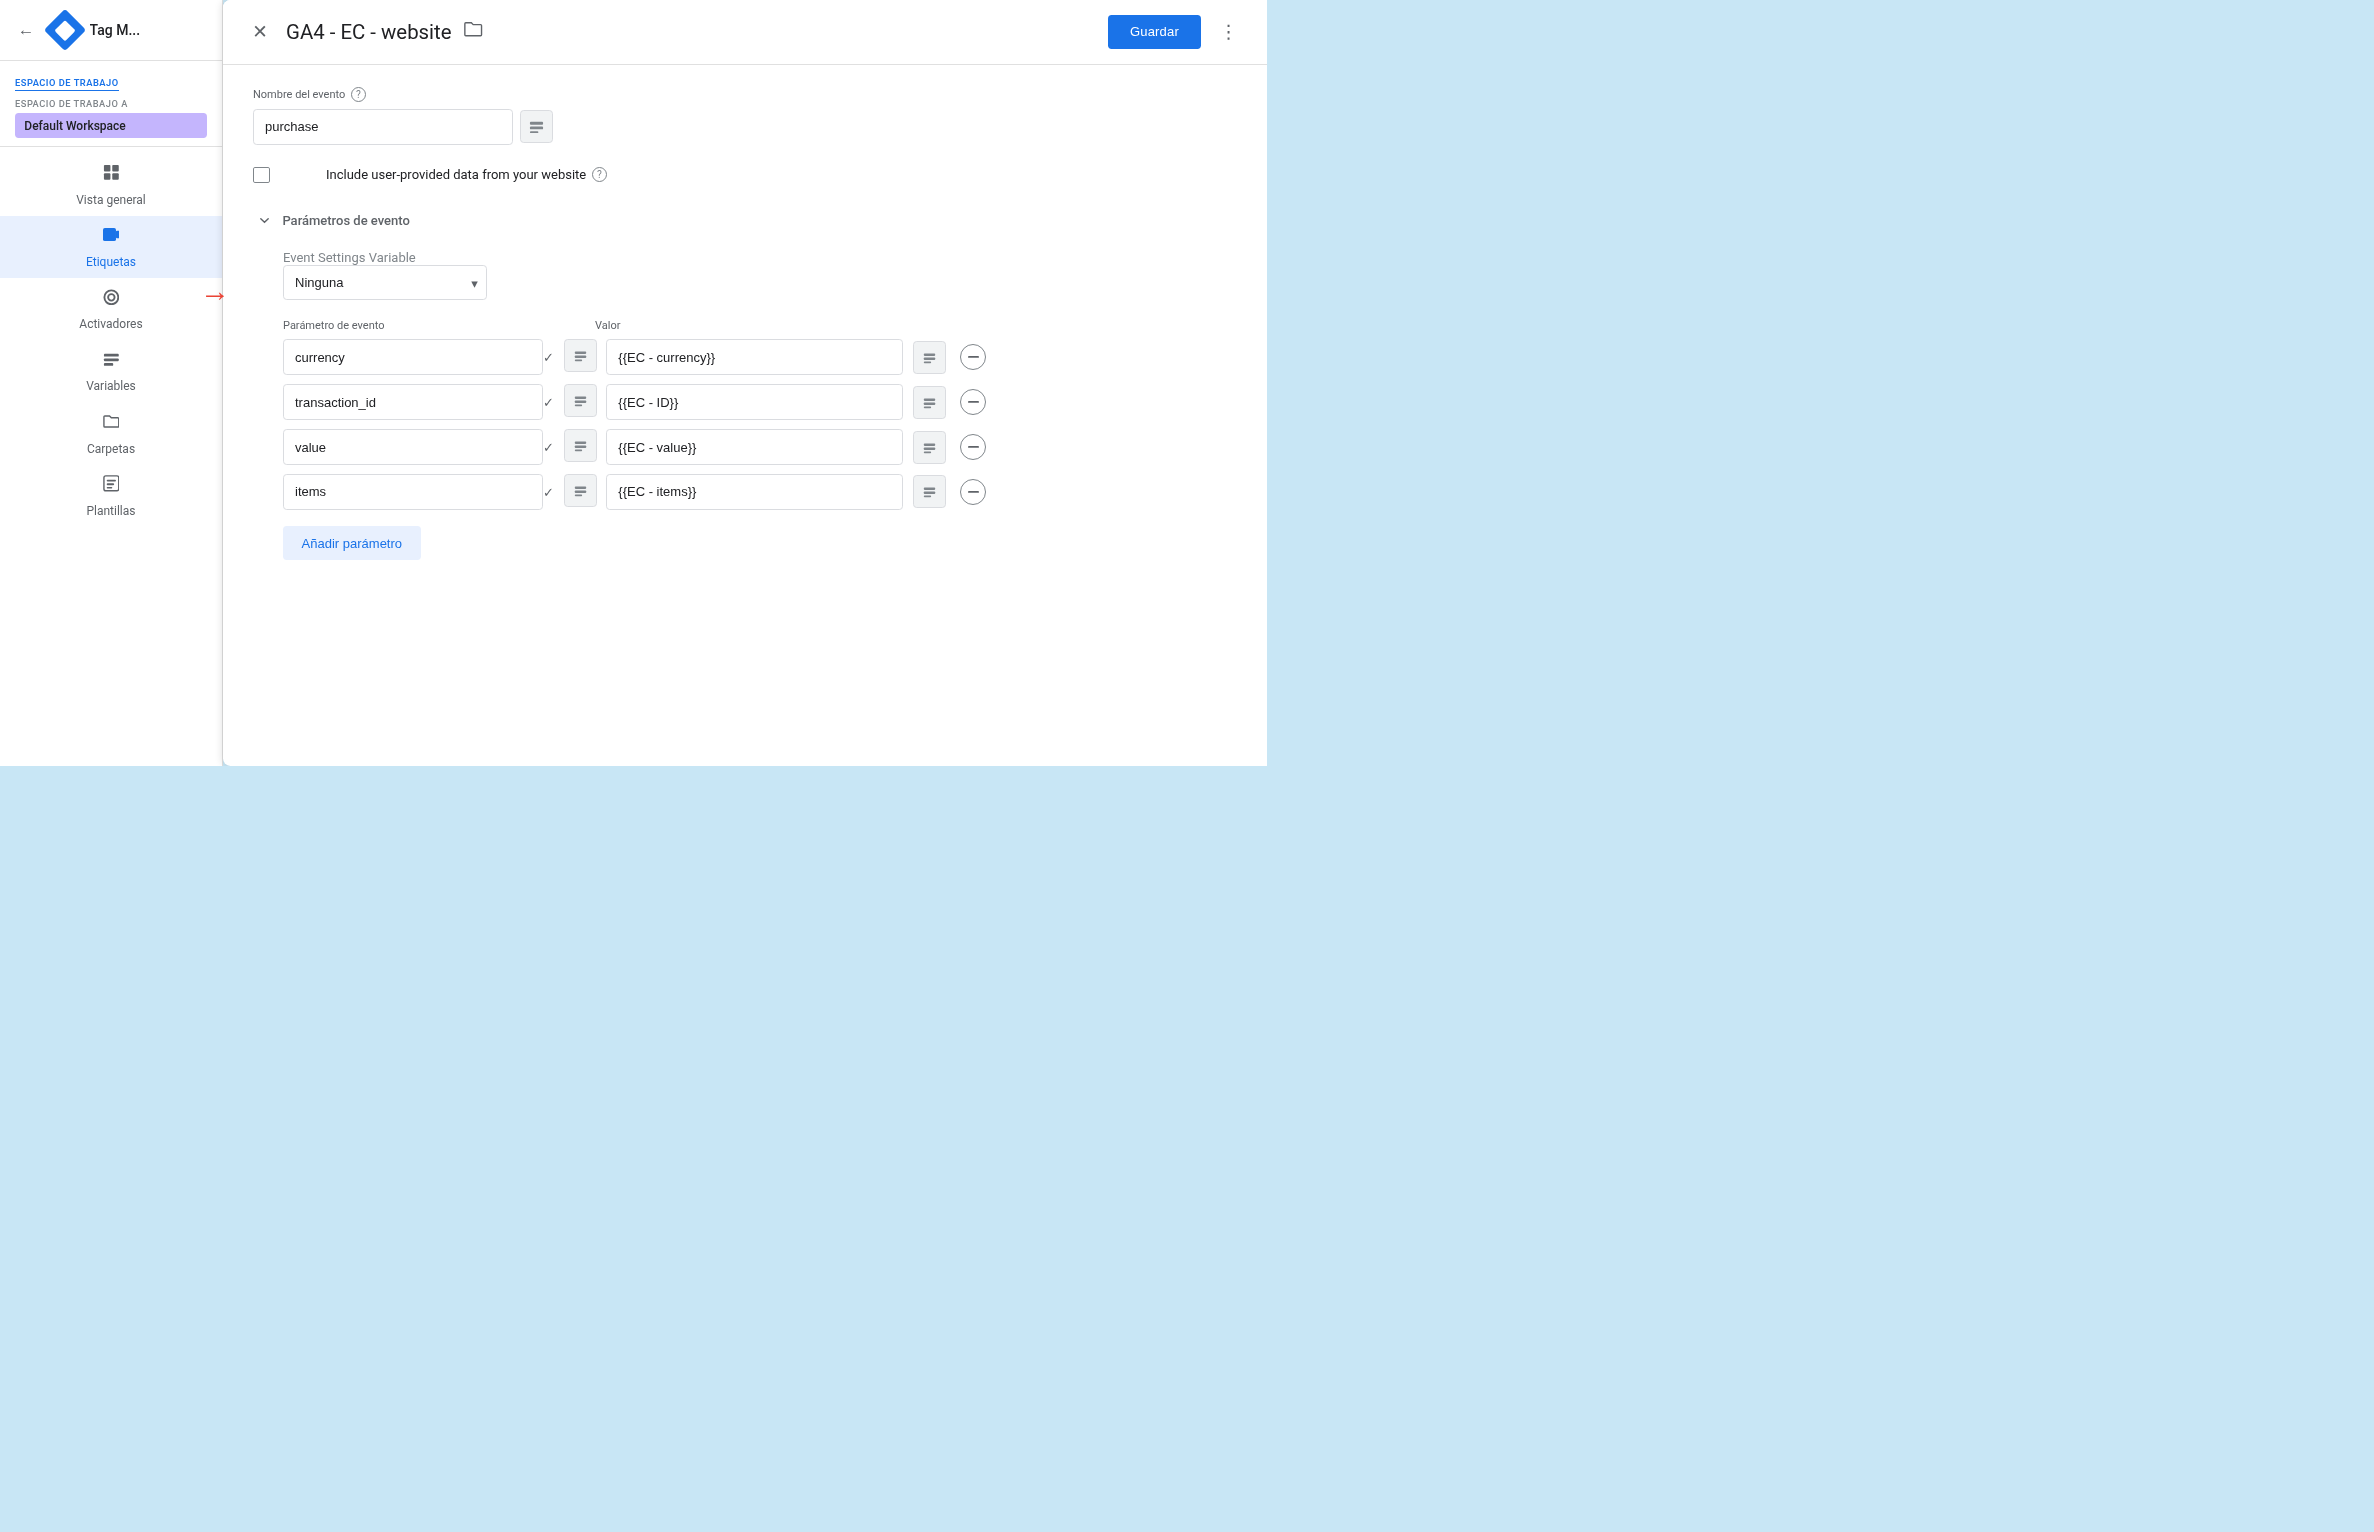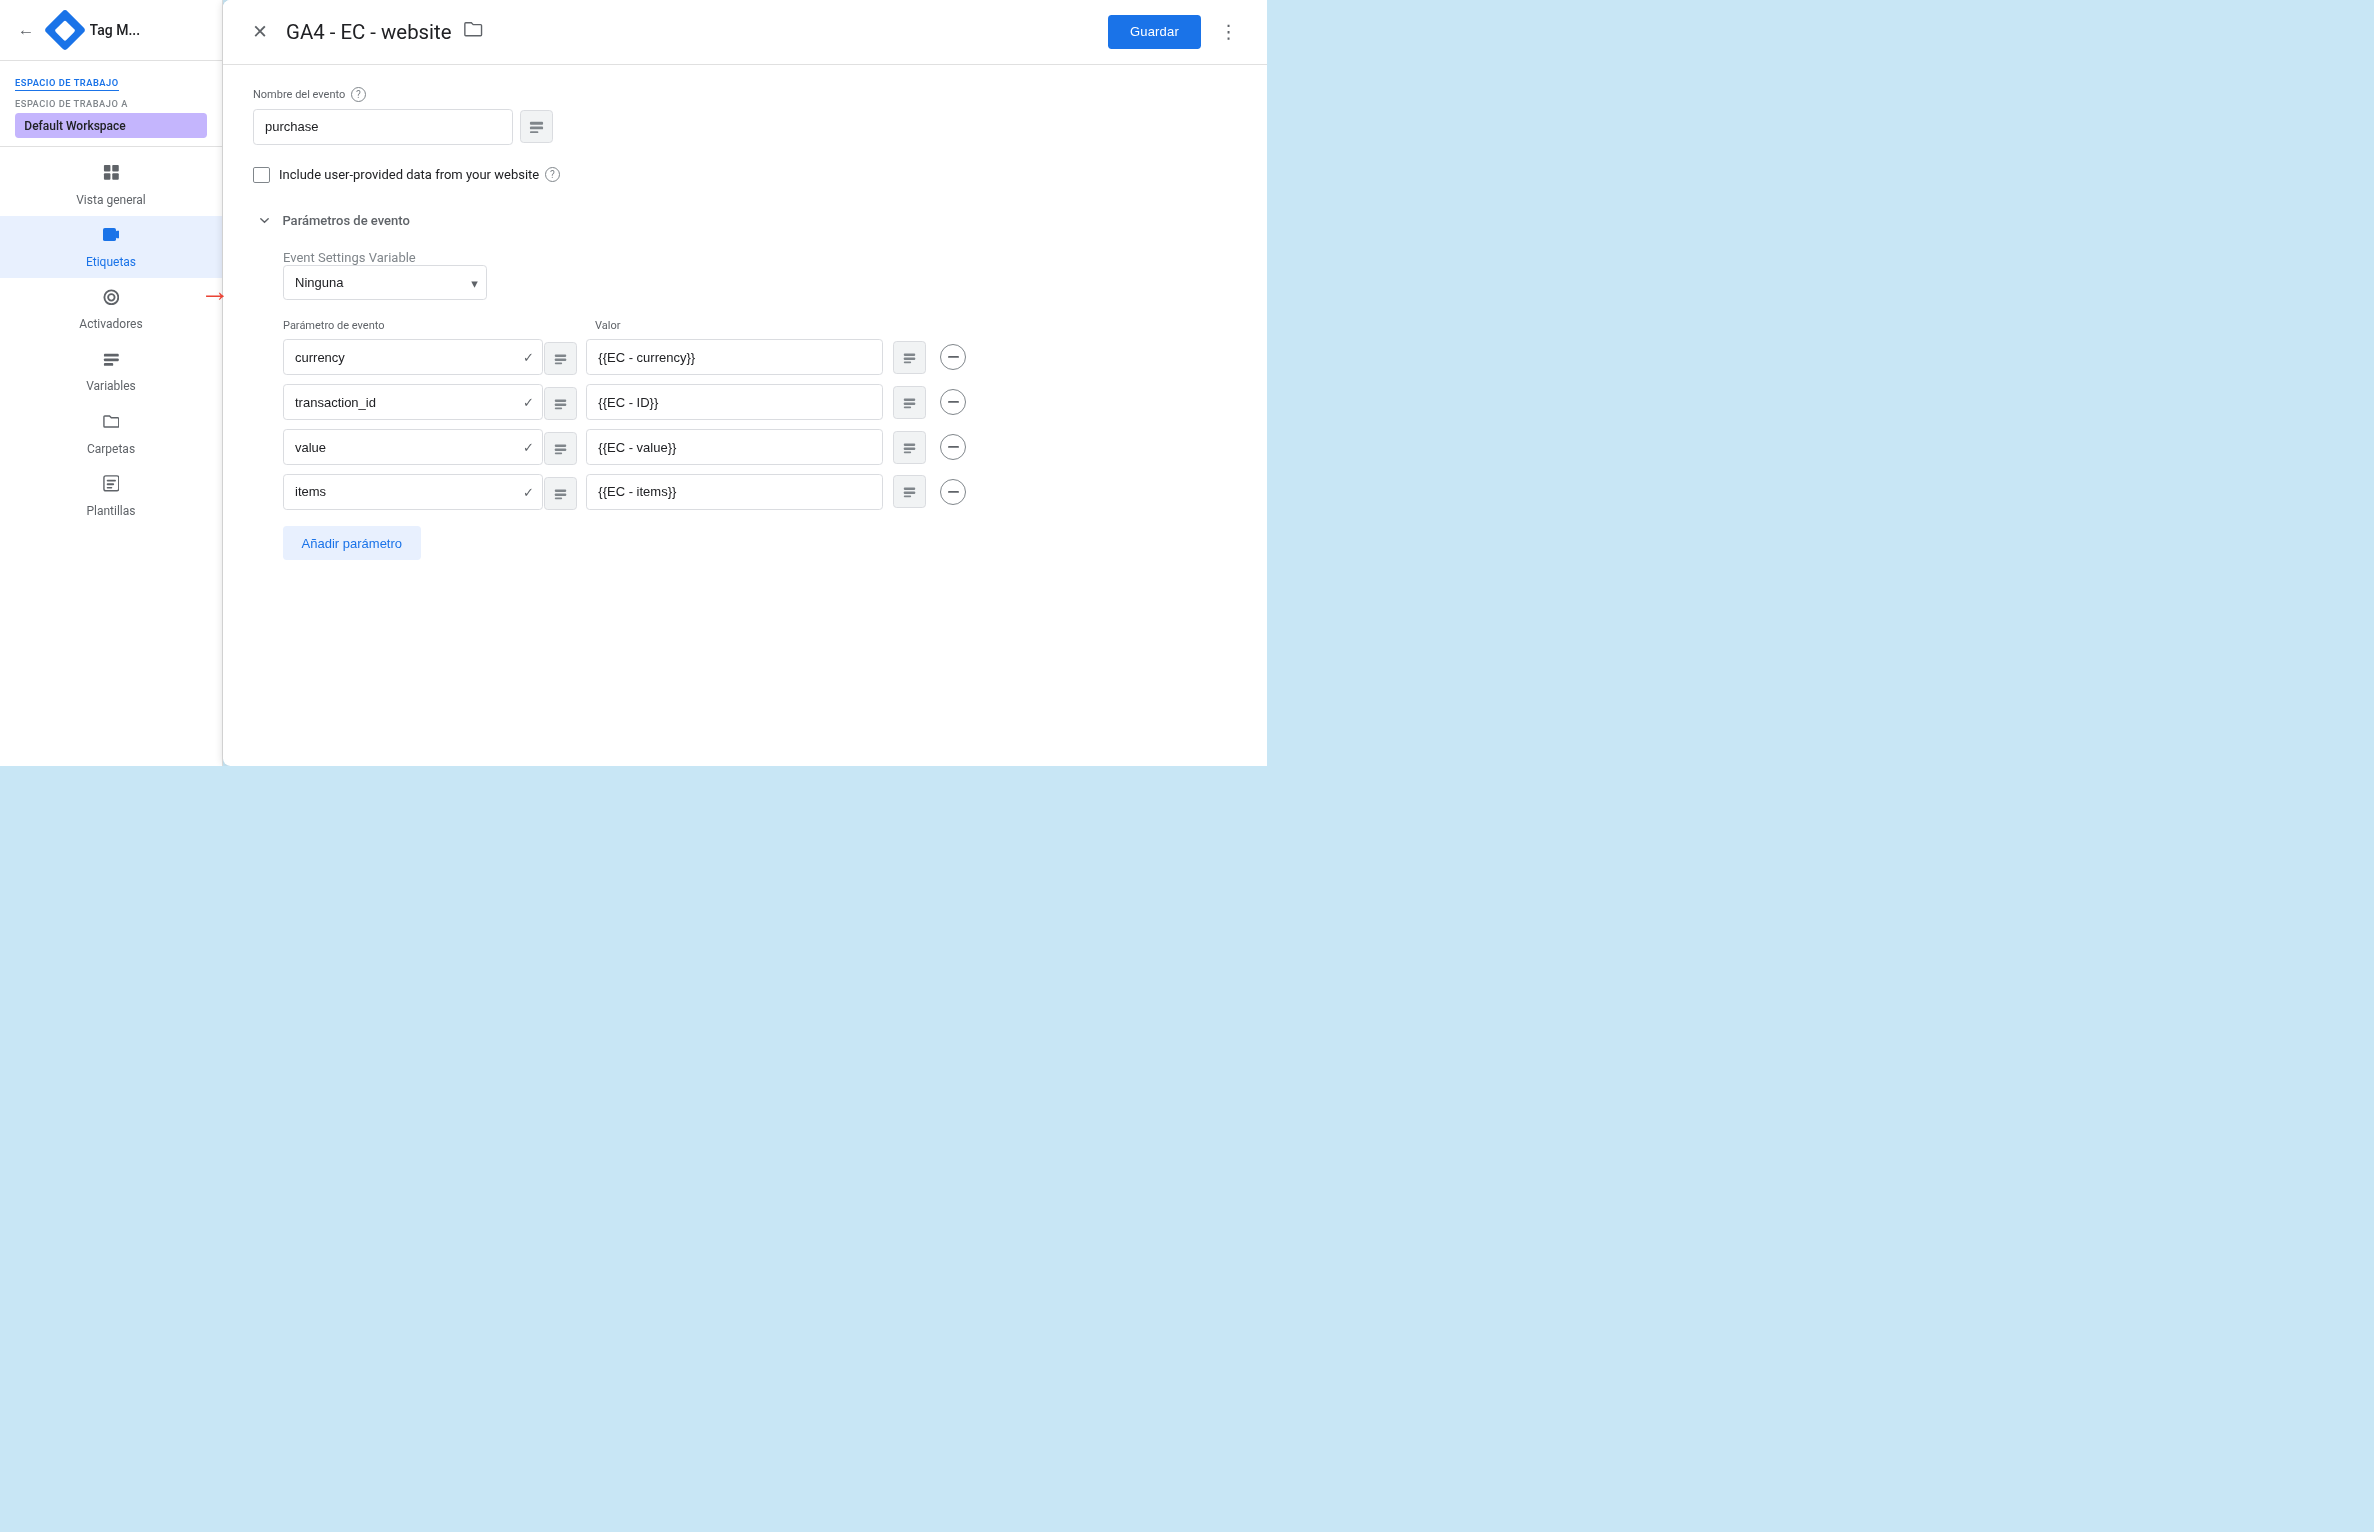--- a/index.html
+++ b/index.html
@@ -309,20 +309,21 @@
       border: 1.9px solid #80868b;
       border-radius: 1.9px;
       cursor: pointer;
     }
 
     .checkbox-label {
       font-size: 13px;
       color: #202124;
       display: flex;
       gap: 5.6px;
+      margin-left: 47px;
     }
 
     
     .section-header {
       display: flex;
       align-items: center;
       gap: 7.4px;
       margin-bottom: 18.6px;
     }
 
@@ -403,22 +404,22 @@
     .param-row {
       display: flex;
       align-items: center;
       gap: 9.3px;
       margin-bottom: 9.3px;
     }
 
     .param-input-wrapper {
       position: relative;
       display: flex;
-      align-items: flex-end;
-      gap: 1px;
+      align-items: flex-start;
+      gap: 21px;
       border-radius: 11px;
     }
 
     .param-input {
       border: 0.9px solid #dadce0;
       border-radius: 3.7px;
       padding: 9.3px 33px 9.3px 11px;
       font-size: 13px;
       color: #202124;
       background: #fff;

